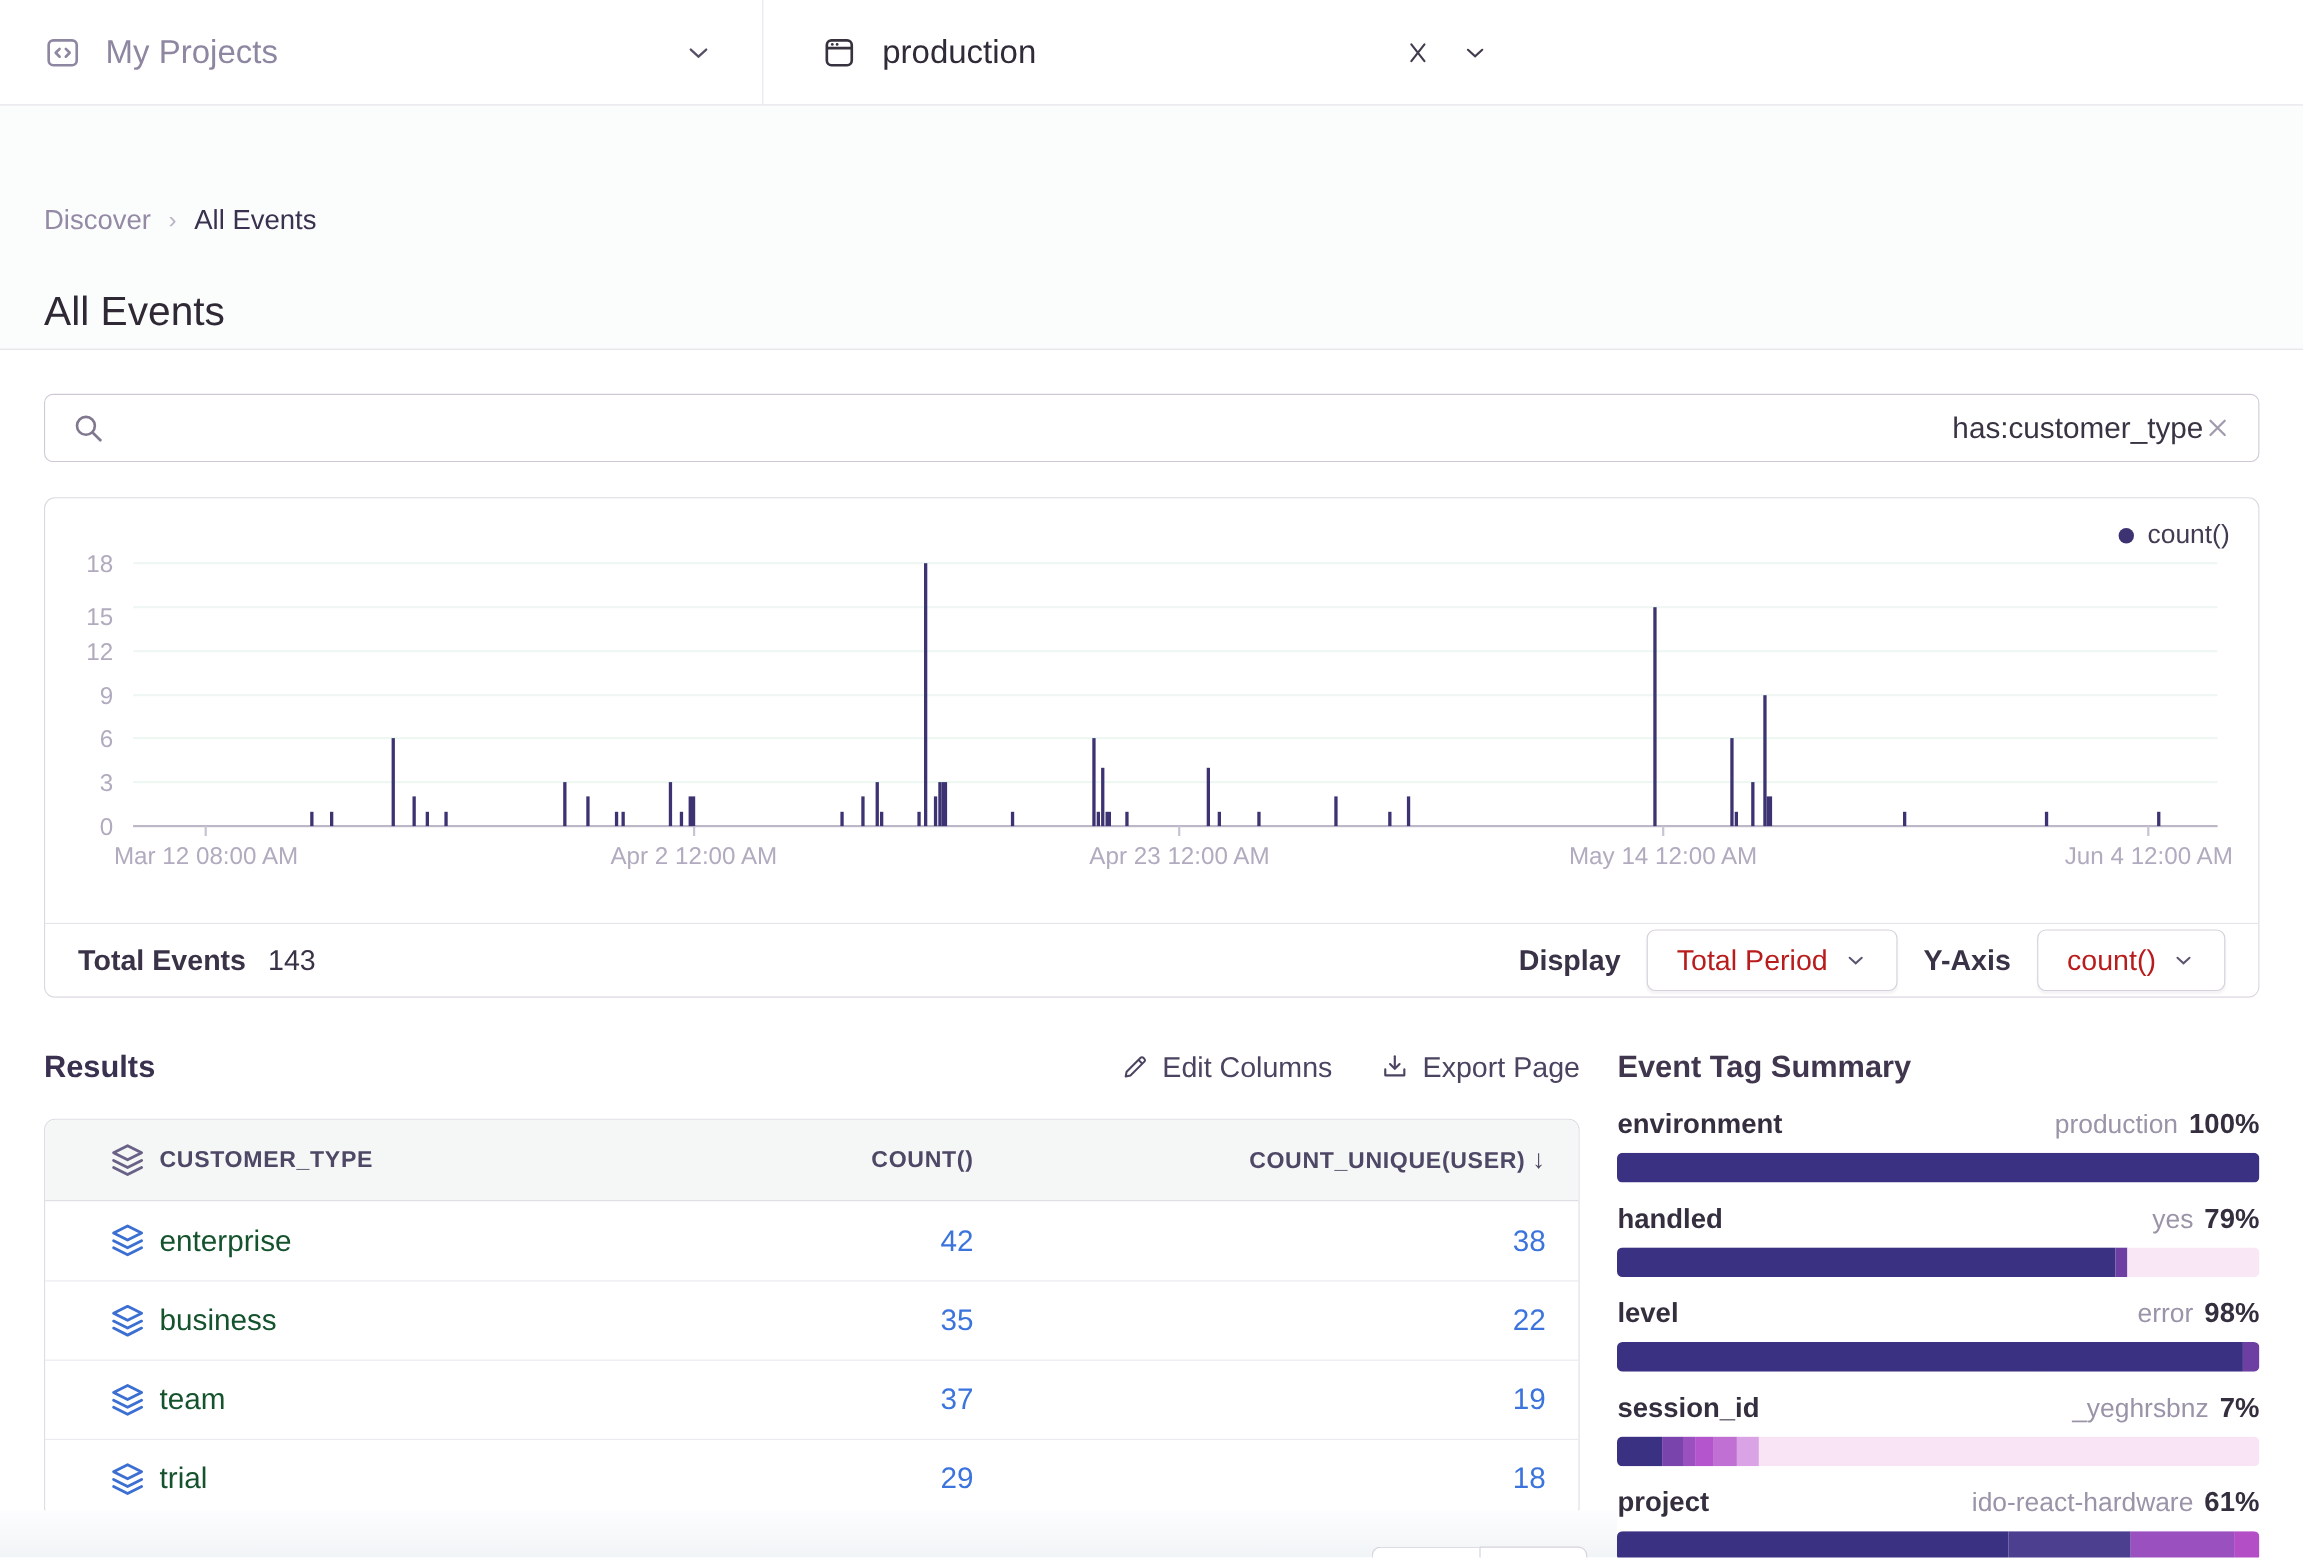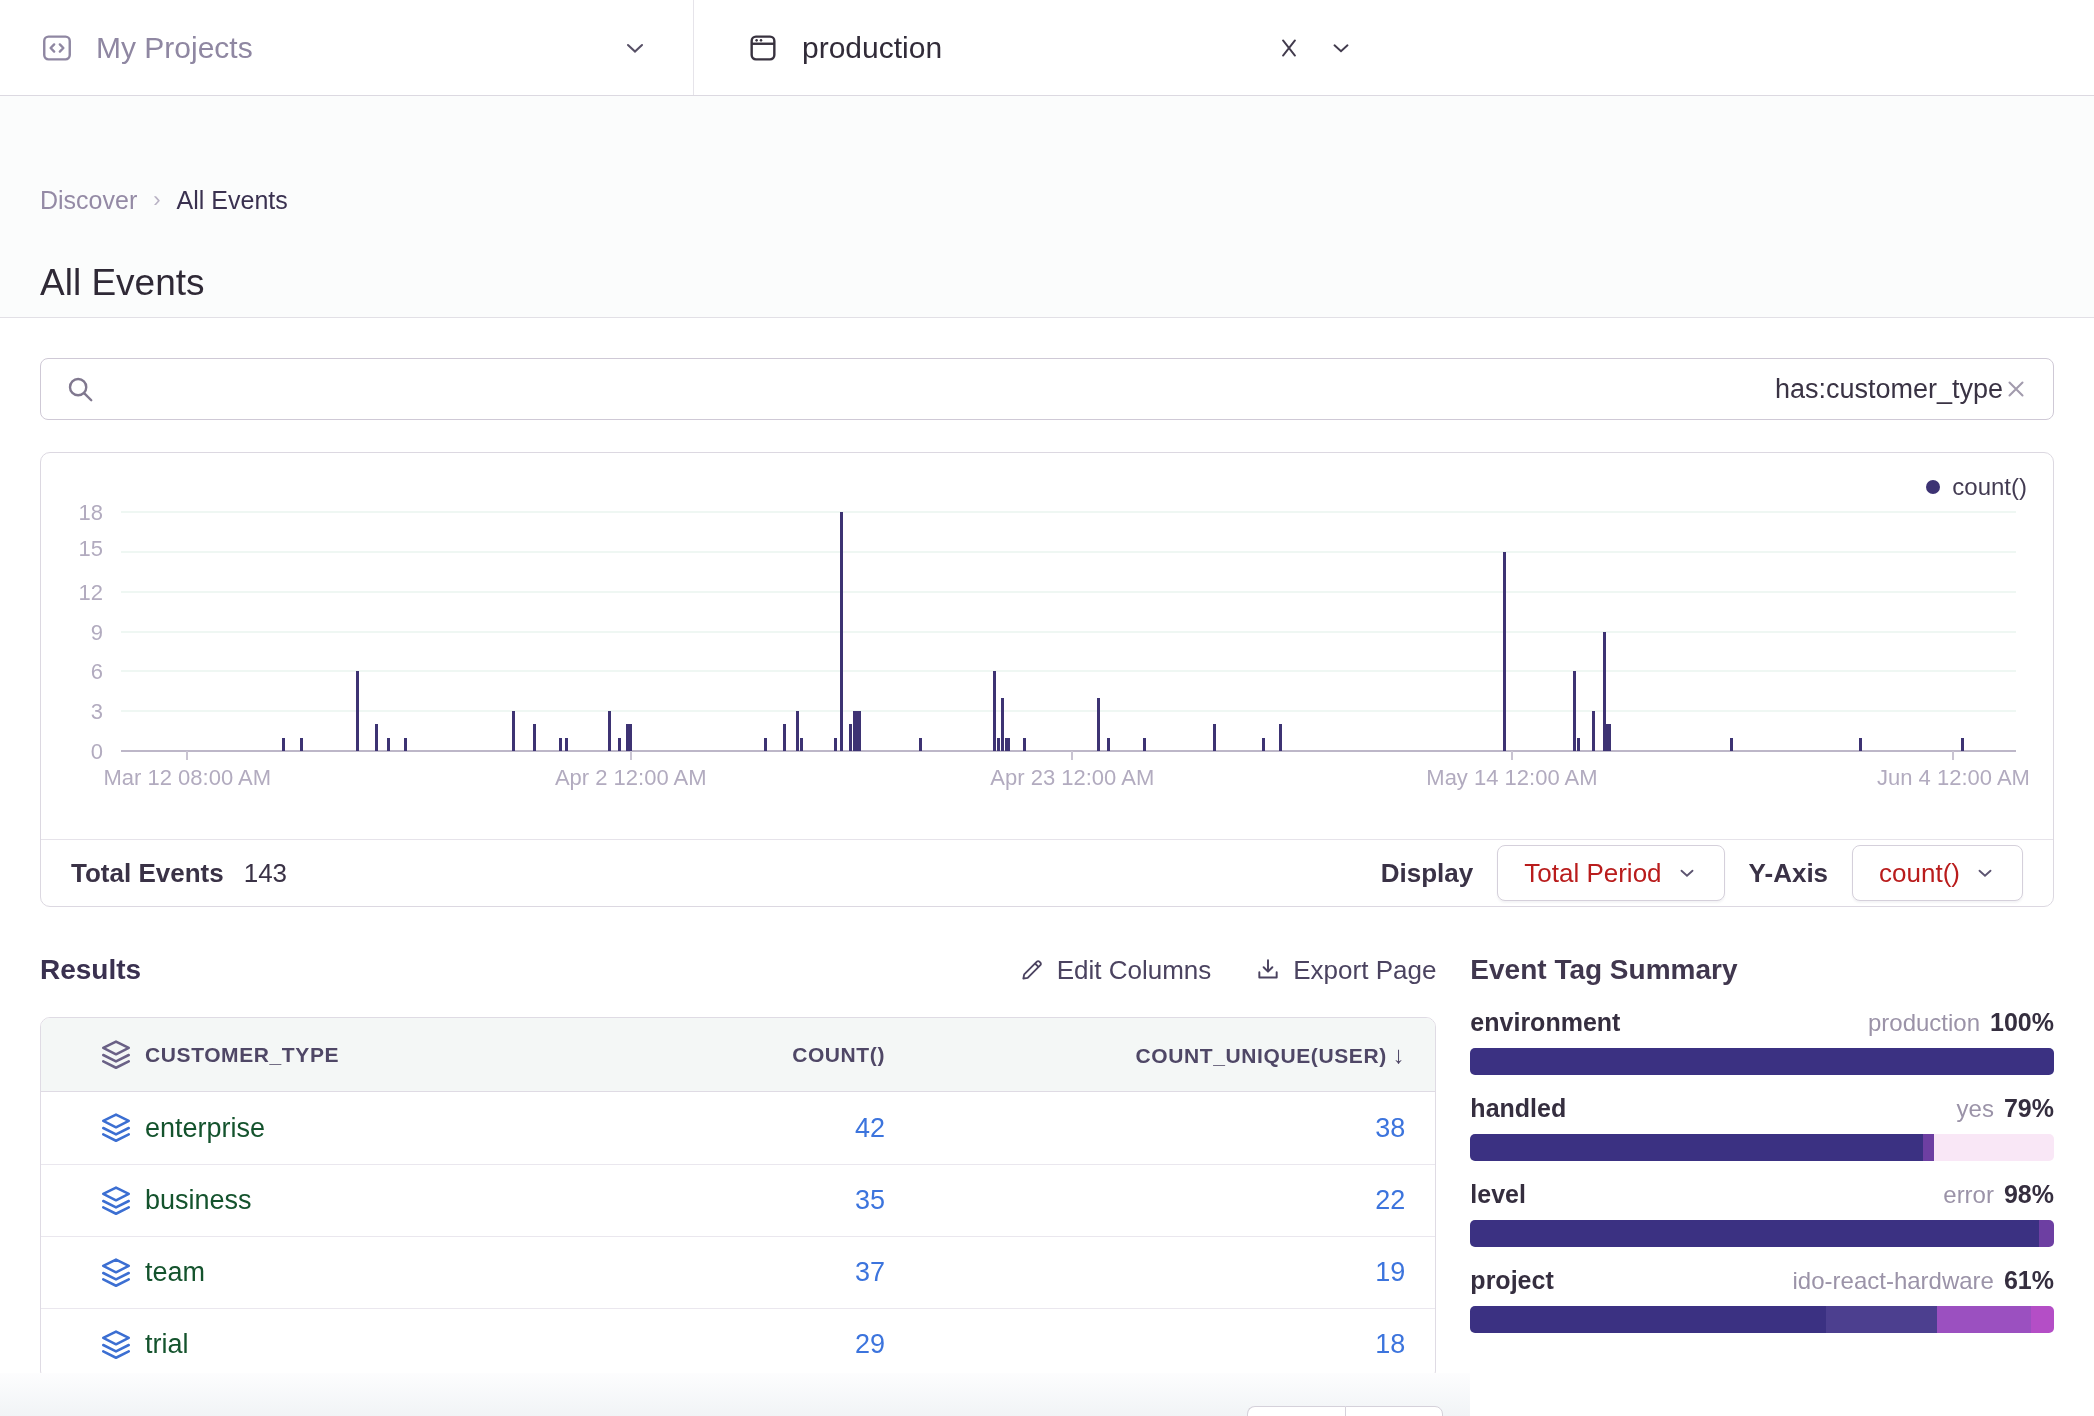--- a/index.html
+++ b/index.html
@@ -181,21 +181,21 @@
       <div class="legend">
         <span class="legend-dot" id="legend-dot" style="background: rgb(61, 51, 115);"></span>
         <span>count()</span>
       </div>
       <div id="ylabels">
           <div class="ylab" style="left: 0px; top: 286px;">0</div>
           <div class="ylab" style="left: 0px; top: 246.167px;">3</div>
           <div class="ylab" style="left: 0px; top: 206.333px;">6</div>
           <div class="ylab" style="left: 0px; top: 166.5px;">9</div>
           <div class="ylab" style="left: 0px; top: 126.667px;">12</div>
-          <div class="ylab" style="left: 0px; top: 83px;">15</div>
+          <div class="ylab" style="left: 0px; top: 95px;">15</div>
           <div class="ylab" style="left: 0px; top: 47px;">18</div>
         </div>
       <div class="plot" id="plot">
         <div class="baseline"></div>
       <div class="gridline" style="background: rgb(239, 247, 243); bottom: 38.8333px;"></div>
           <div class="gridline" style="background: rgb(239, 247, 243); bottom: 78.6667px;"></div>
           <div class="gridline" style="background: rgb(239, 247, 243); bottom: 118.5px;"></div>
           <div class="gridline" style="background: rgb(239, 247, 243); bottom: 158.333px;"></div>
           <div class="gridline" style="background: rgb(239, 247, 243); bottom: 198.167px;"></div>
           <div class="gridline" style="background: rgb(239, 247, 243); bottom: 238px;"></div>
@@ -395,20 +395,36 @@
                 <span class="tag-val">error</span>
                 <span class="tag-pct">98%</span>
               </div>
               <div class="tag-bar">
                 <div class="tag-seg" style="width: 97.5%; background: rgb(59, 49, 130);"></div>
                 <div class="tag-seg" style="width: 2.5%; background: rgb(109, 63, 162);"></div>
               </div>
             </div>
             <div class="tag-entry">
               <div class="tag-labels">
+                <span class="tag-name">session_id</span>
+                <span class="tag-val">_yeghrsbnz</span>
+                <span class="tag-pct">7%</span>
+              </div>
+              <div class="tag-bar">
+                <div class="tag-seg" style="width: 7%; background: rgb(59, 49, 130);"></div>
+                <div class="tag-seg" style="width: 3.3%; background: rgb(122, 68, 173);"></div>
+                <div class="tag-seg" style="width: 1.8%; background: rgb(155, 80, 192);"></div>
+                <div class="tag-seg" style="width: 3%; background: rgb(180, 85, 205);"></div>
+                <div class="tag-seg" style="width: 3.5%; background: rgb(192, 111, 210);"></div>
+                <div class="tag-seg" style="width: 3.4%; background: rgb(218, 163, 230);"></div>
+                <div class="tag-seg" style="width: 78%; background: rgb(249, 228, 246);"></div>
+              </div>
+            </div>
+            <div class="tag-entry">
+              <div class="tag-labels">
                 <span class="tag-name">project</span>
                 <span class="tag-val">ido-react-hardware</span>
                 <span class="tag-pct">61%</span>
               </div>
               <div class="tag-bar">
                 <div class="tag-seg" style="width: 61%; background: rgb(59, 49, 130);"></div>
                 <div class="tag-seg" style="width: 19%; background: rgb(76, 63, 143);"></div>
                 <div class="tag-seg" style="width: 16%; background: rgb(155, 80, 192);"></div>
                 <div class="tag-seg" style="width: 4%; background: rgb(180, 78, 198);"></div>
               </div>

